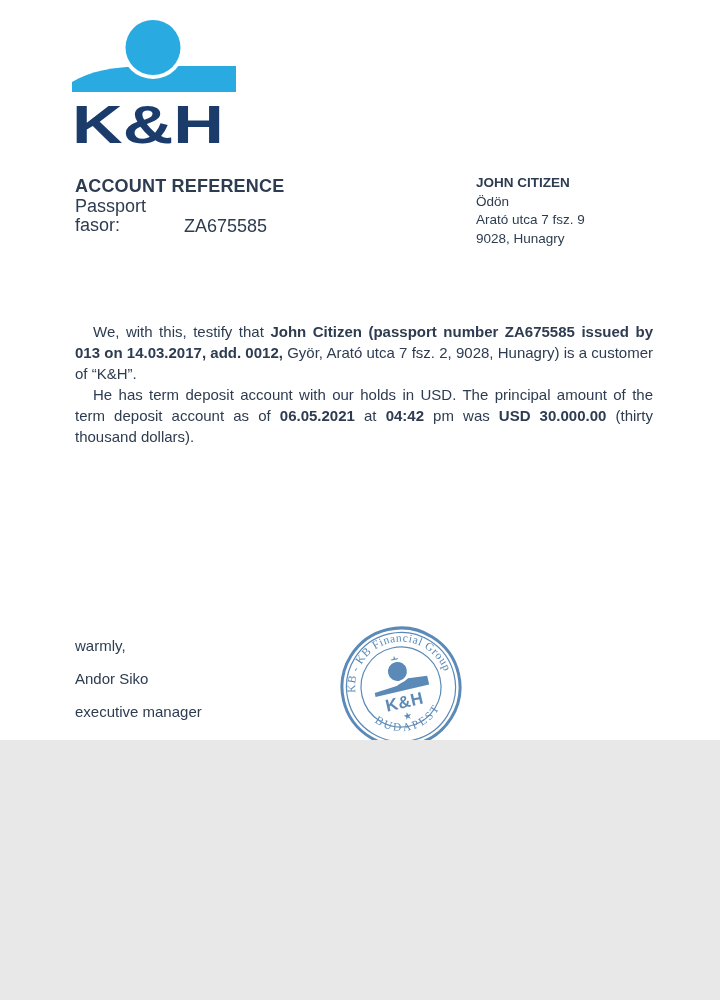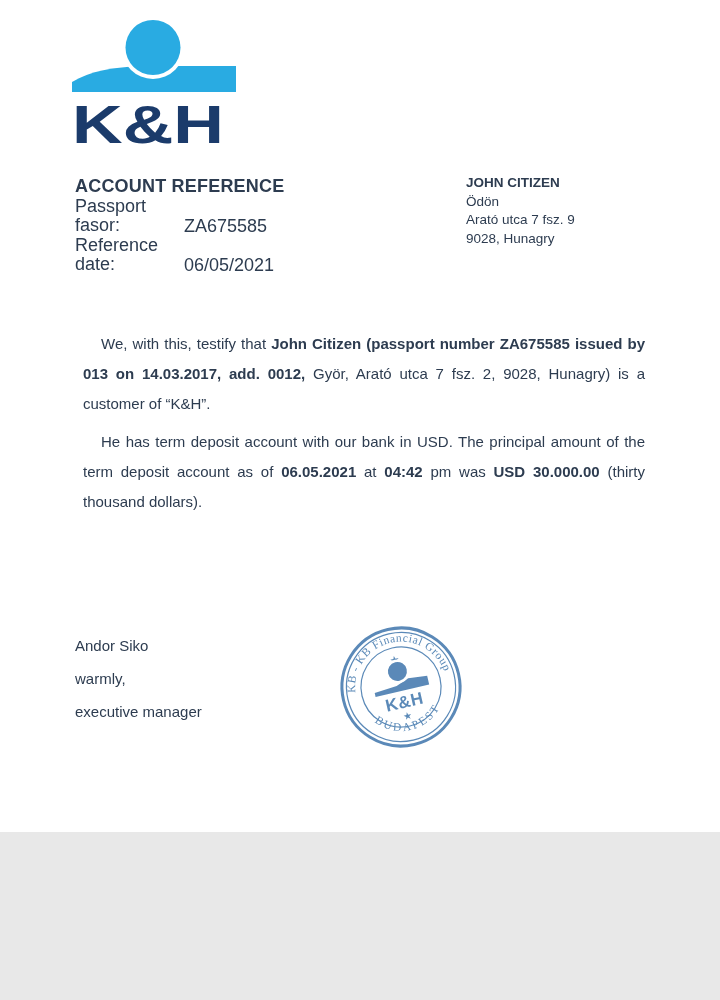--- a/index.html
+++ b/index.html
@@ -1,34 +1,34 @@
 <!DOCTYPE html>
 <html style="--cyan: #29ABE2; --navy: #1B3B6B; --ink: #2D3C50; --watermark-blue: #1D3E99; --underline-blue: #2352C4; --bar-red: #EF5465; --stamp-blue: #4E80B2;"><head>
 <meta charset="utf-8">
 <style>
   html,body{margin:0;padding:0;background:#e8e8e8;}
   .page{
-    position:relative;width:720px;height:832px;background:#ffffff;
+    position:relative;width:720px;height:740px;background:#ffffff;
     margin:0 auto;overflow:hidden;
     font-family:"Liberation Sans","DejaVu Sans",sans-serif;
     color:var(--ink,#2d3c50);
   }
   
   .logo{position:absolute;left:72px;top:20px;}
   
   .acct{position:absolute;left:75px;top:177px;font-size:18px;line-height:19.5px;}
   .acct .hd{font-weight:700;letter-spacing:.2px;}
   .acct .row span.lab{display:inline-block;width:104px;}
   .acct .row span.val{font-weight:400;}
   
-  .recip{position:absolute;left:466px;top:174px;font-size:13.5px;line-height:18.5px;}
+  .recip{position:absolute;left:476px;top:174px;font-size:13.5px;line-height:18.5px;}
   .recip .nm{font-weight:700;}
   
   .body-txt{position:absolute;left:75px;top:321px;width:578px;font-size:15px;}
-  .body-txt p{margin:8px;text-align:justify;text-indent:18px;line-height:30px;}
+  .body-txt p{margin:0;text-align:justify;text-indent:18px;line-height:21px;}
   .body-txt .b{font-weight:700;}
   
   .sig{position:absolute;left:75px;top:629px;font-size:15px;line-height:33px;}
   
   .stamp{position:absolute;left:336px;top:622px;width:130px;height:130px;
          transform:rotate(-13deg);opacity:.92;}
   
   .footer{position:absolute;left:0;top:888px;width:712px;text-align:center;
           font-size:13.5px;line-height:18px;}
   .footer .bank{font-weight:700;color:var(--cyan,#29abe2);padding-left:40px;}
@@ -53,41 +53,37 @@
     <circle cx="81" cy="27.5" r="27.5" fill="#29ABE2"></circle>
     <text x="0" y="123" font-family="Liberation Sans, DejaVu Sans, sans-serif" font-size="54" font-weight="800" fill="#1B3B6B" textLength="152" lengthAdjust="spacingAndGlyphs">K&amp;H</text>
   </svg>
 
   <div class="acct">
     <div class="hd">ACCOUNT REFERENCE</div>
     <div class="row">
       <span class="lab">Passport fasor:</span>
       <span class="val">ZA675585</span>
     </div>
-    <div class="row">
-      <span class="lab">Reference date:</span>
-      <span class="val">06/05/2021</span>
-    </div>
   </div>
 
   <div class="recip">
     <div class="nm">JOHN CITIZEN</div>
     <div>Ödön</div>
     <div>Arató utca 7 fsz. 9</div>
     <div>9028, Hunagry</div>
   </div>
 
   <div class="body-txt">
     <p><span>We, with this, testify that </span><span class="b">John Citizen (passport number ZA675585 issued by 013 on 14.03.2017, add. 0012, </span><span>Györ, Arató utca 7 fsz. 2, 9028, Hunagry) is a customer of “K&amp;H”.</span></p>
-    <p><span>He has term deposit account with our bank in USD. The principal amount of the term deposit account as of </span><span class="b">06.05.2021</span><span> at </span><span class="b">04:42</span><span> pm was </span><span class="b">USD 30.000.00</span><span> (thirty thousand dollars).</span></p>
+    <p><span>He has term deposit account with our holds in USD. The principal amount of the term deposit account as of </span><span class="b">06.05.2021</span><span> at </span><span class="b">04:42</span><span> pm was </span><span class="b">USD 30.000.00</span><span> (thirty thousand dollars).</span></p>
   </div>
 
   <div class="sig">
+    <div>warmly,</div>
     <div>Andor Siko</div>
-    <div>warmly,</div>
     <div>executive manager</div>
   </div>
 
   <svg class="stamp" viewBox="-65 -65 130 130">
     <defs>
       <path id="stampTop" d="M -44 14 A 46 46 0 1 1 44 14" fill="none"></path>
       <path id="stampBottom" d="M -31 31 A 43.5 43.5 0 0 0 31 31" fill="none"></path>
     </defs>
     <circle cx="0" cy="0" r="59" fill="none" stroke="#4E80B2" stroke-width="3"></circle>
     <circle cx="0" cy="0" r="54.5" fill="none" stroke="#4E80B2" stroke-width="1.2"></circle>

